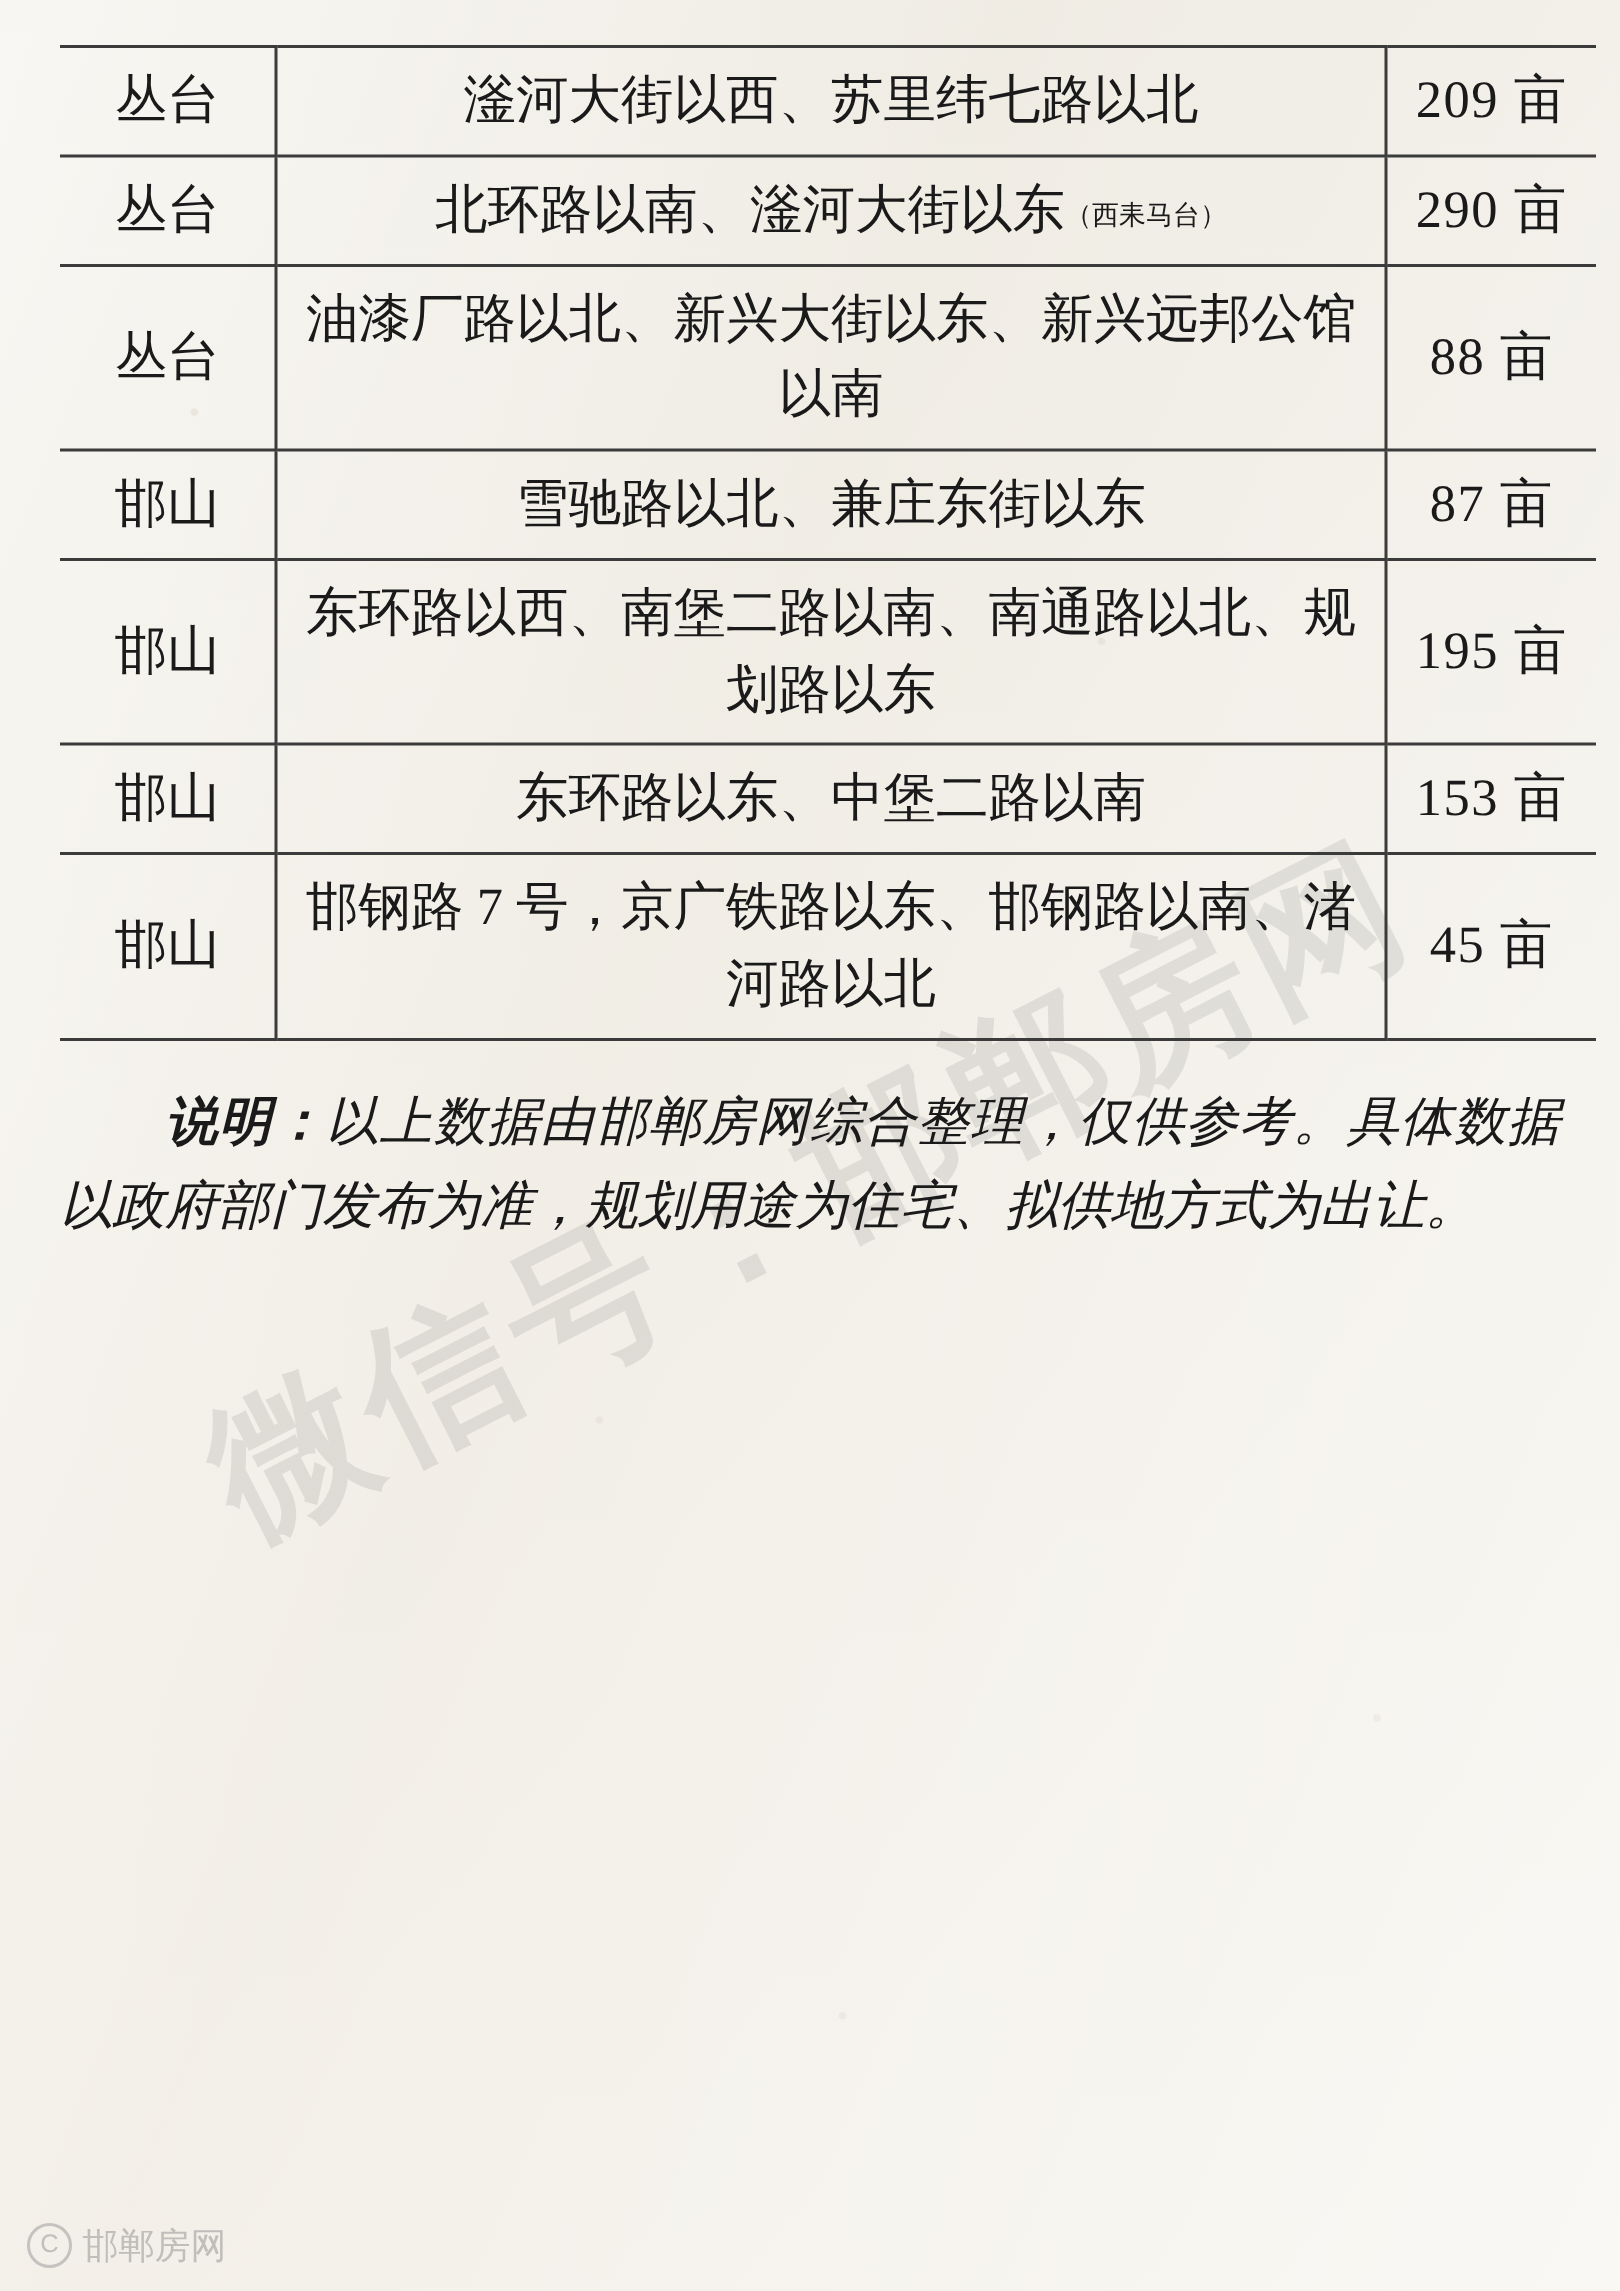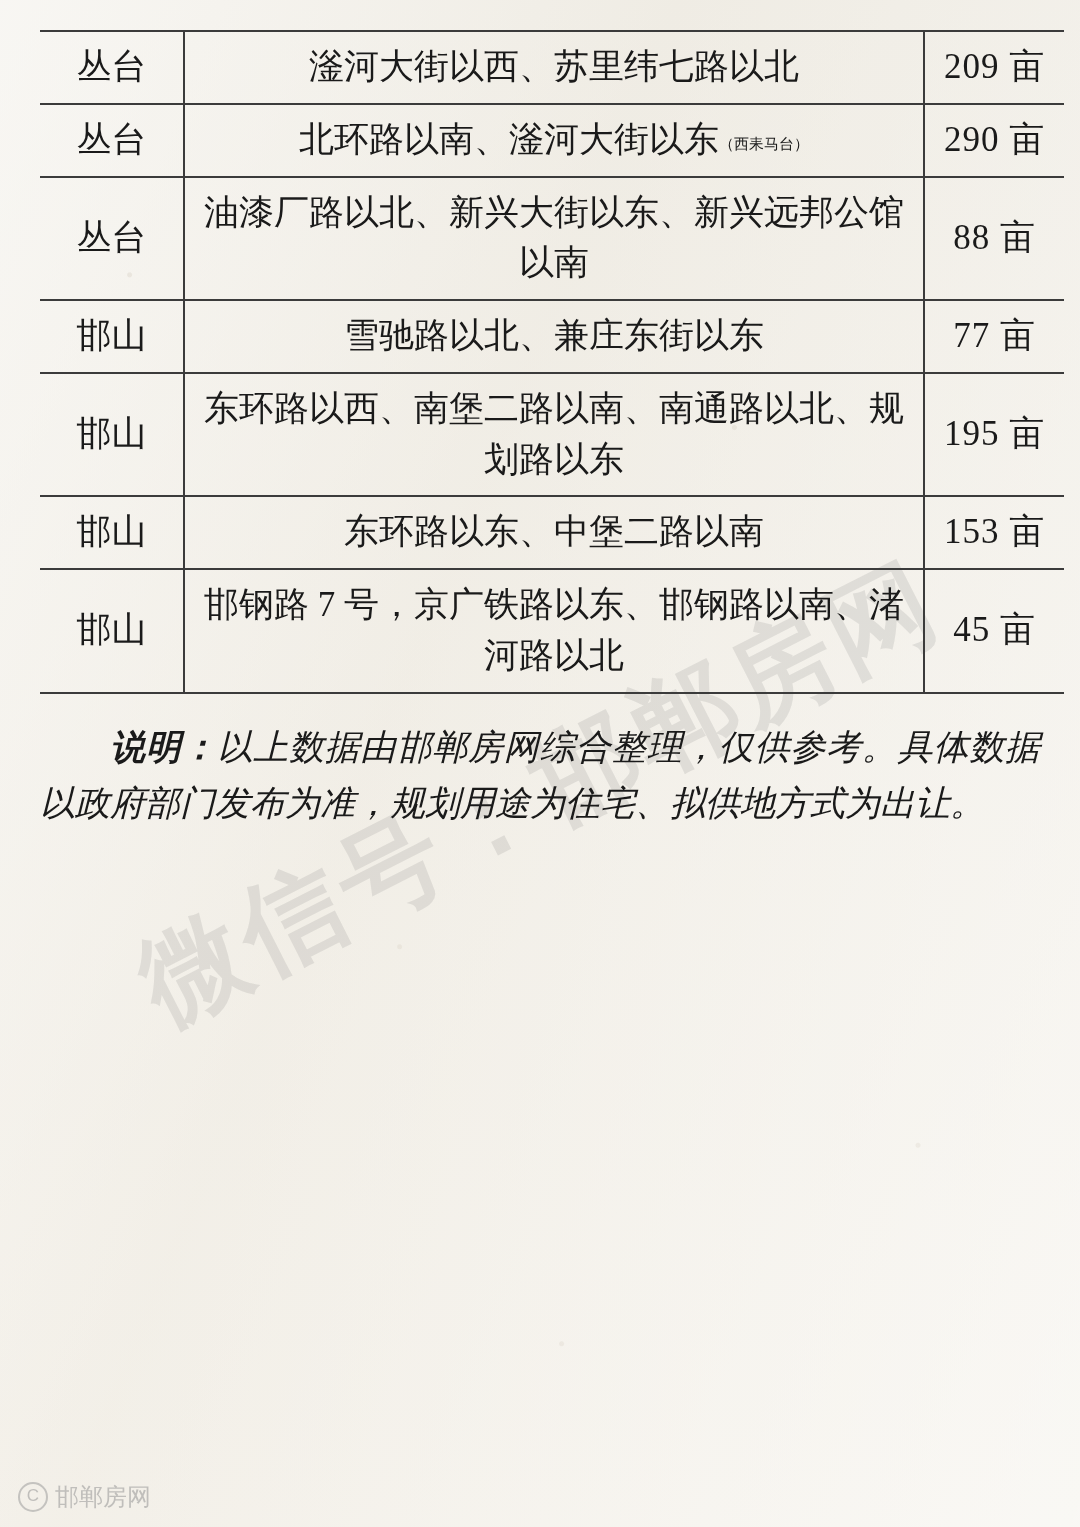--- a/index.html
+++ b/index.html
@@ -64,21 +64,21 @@
   }
   .col-district { width: 144px; }
   .col-location { width: 740px; }
   .col-area { width: 140px; }
 
   .loc-cell {
     padding-left: 10px !important;
     padding-right: 10px !important;
   }
   .note-small {
-    font-size: 15px;
+    font-size: 18px;
     vertical-align: 2px;
   }
   .area-cell {
     white-space: nowrap;
     letter-spacing: 1px;
   }
   .footer-note {
     width: 1000px;
     margin: 26px auto 0;
     font-size: 35px;
@@ -159,21 +159,21 @@
         <td class="area-cell">290 亩</td>
       </tr>
       <tr>
         <td>丛台</td>
         <td class="loc-cell"><span>油漆厂路以北、新兴大街以东、新兴远邦公馆以南</span></td>
         <td class="area-cell">88 亩</td>
       </tr>
       <tr>
         <td>邯山</td>
         <td class="loc-cell"><span>雪驰路以北、兼庄东街以东</span></td>
-        <td class="area-cell">77 亩</td>
+        <td class="area-cell">87 亩</td>
       </tr>
       <tr>
         <td>邯山</td>
         <td class="loc-cell"><span>东环路以西、南堡二路以南、南通路以北、规划路以东</span></td>
         <td class="area-cell">195 亩</td>
       </tr>
       <tr>
         <td>邯山</td>
         <td class="loc-cell"><span>东环路以东、中堡二路以南</span></td>
         <td class="area-cell">153 亩</td>

